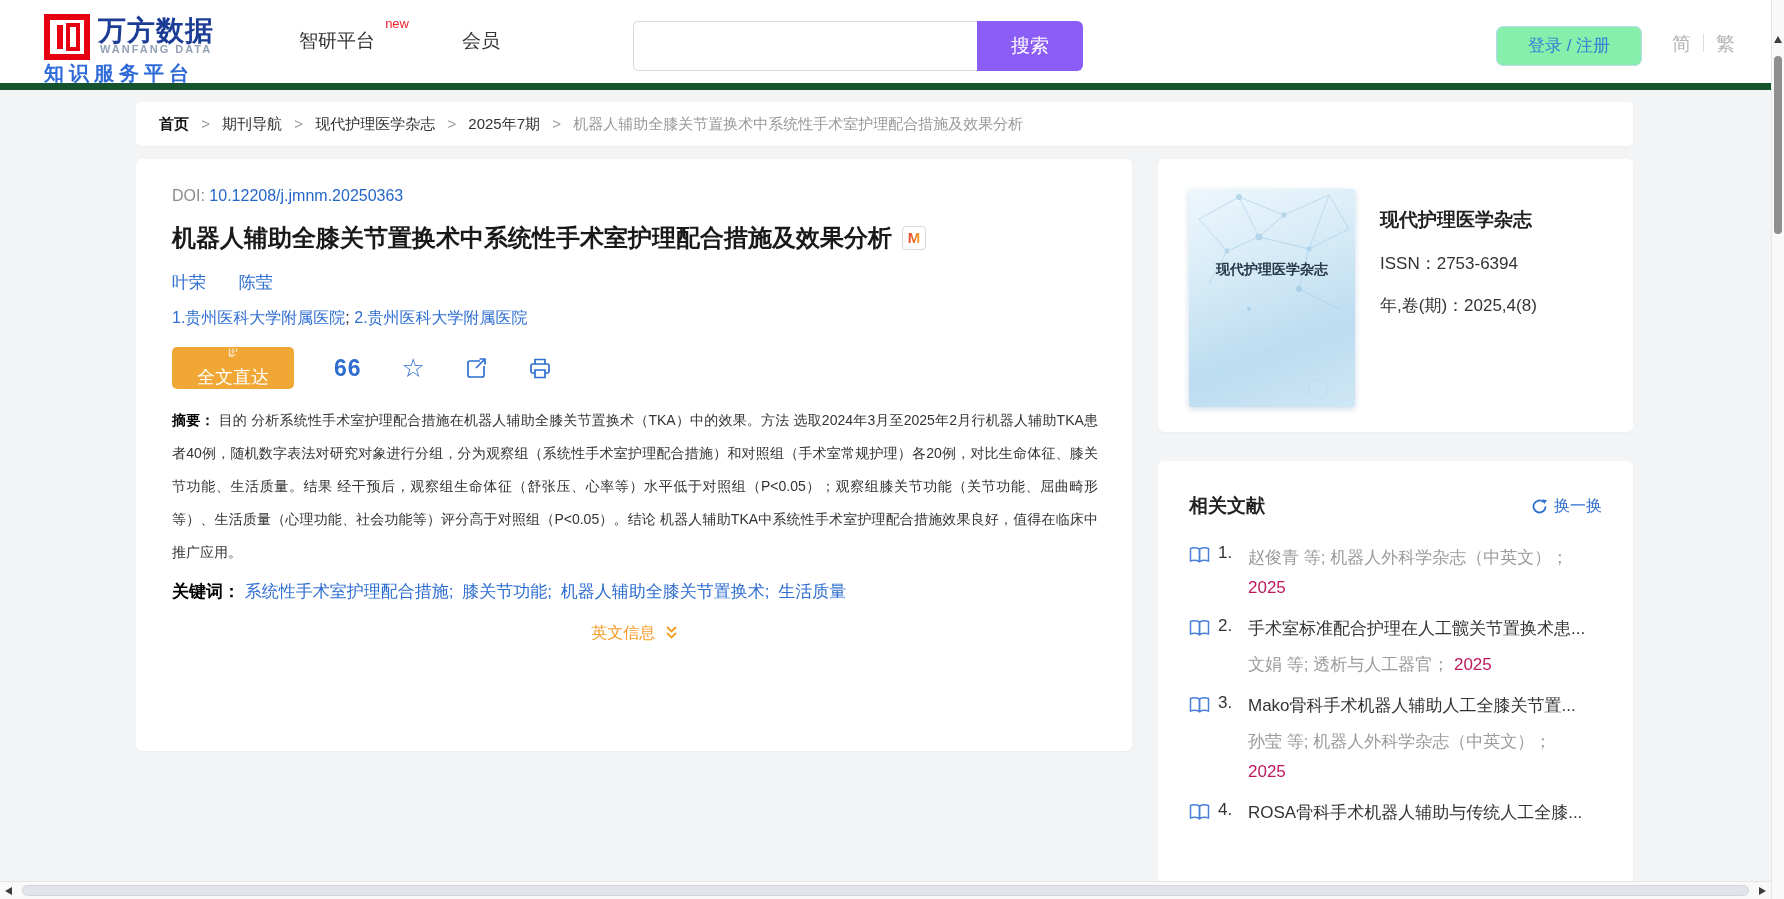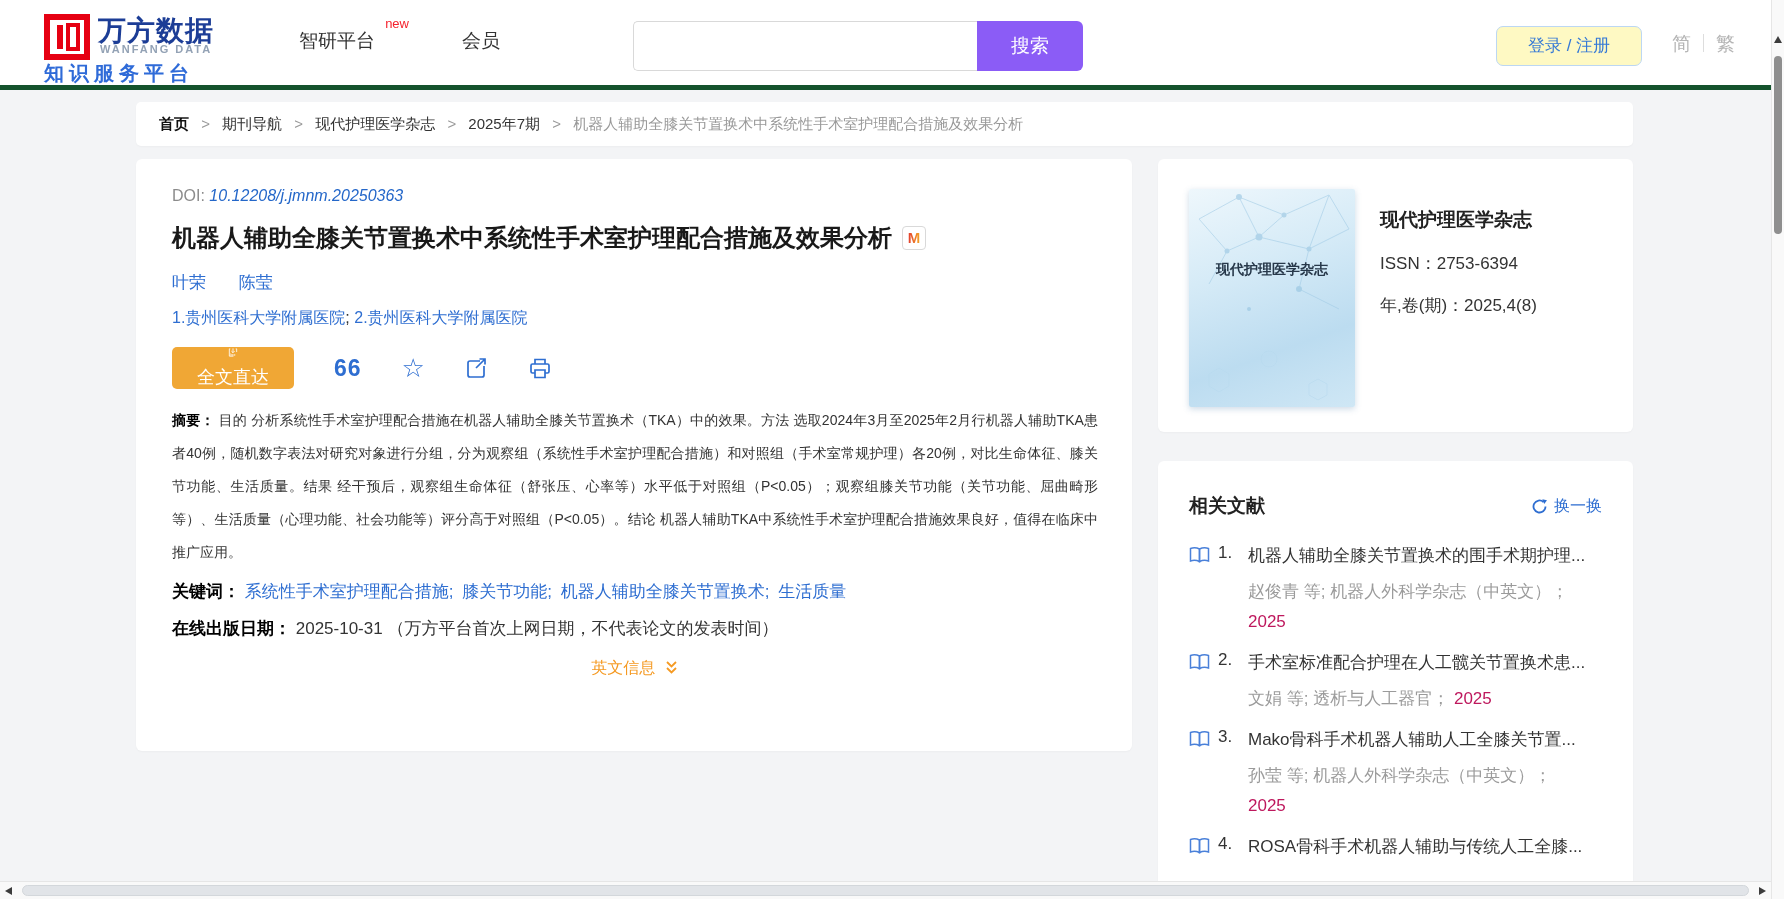--- a/index.html
+++ b/index.html
@@ -1,49 +1,49 @@
 <!DOCTYPE html>
 <html><head>
 <meta charset="utf-8">
 <style>
   * { margin:0; padding:0; box-sizing:border-box; }
   html,body { width:1784px; height:899px; overflow:hidden; }
   body { font-family:"Liberation Sans","DejaVu Sans",sans-serif; background:#f3f4f6; }
   .stage { position:relative; width:1784px; height:899px; overflow:hidden; background:#f3f4f6; }
 
   
-  .header { position:absolute; left:0; top:0; width:1771px; height:90px; background:#fff; border-bottom:5px solid #14532d; }
+  .header { position:absolute; left:0; top:0; width:1771px; height:90px; background:#fff; border-bottom:7px solid #14532d; }
   .logo { position:absolute; left:44px; top:12px; width:230px; cursor:pointer; }
   .logo-icon { position:absolute; left:0; top:2px; }
   .logo-cn { position:absolute; left:54px; top:0; font-size:28px; font-weight:800; color:#1c3d96; letter-spacing:1px; }
   .logo-en { position:absolute; left:56px; top:31px; font-size:11px; font-weight:700; color:#93a2b5; letter-spacing:2px; }
   .logo-sub { position:absolute; left:0px; top:48px; font-size:20px; font-weight:700; color:#2f6bd8; letter-spacing:5px; }
   .nav-item { position:absolute; top:28px; font-size:19px; color:#333; cursor:pointer; }
   .nav-zhiyan { left:299px; }
   .nav-member { left:462px; }
   .nav-badge { position:absolute; top:-12px; right:-34px; font-size:13px; color:#f5222d; }
   .search-wrap { position:absolute; left:633px; top:21px; height:50px; }
   .search-input { position:absolute; left:0; top:0; width:344px; height:50px; border:1px solid #d9d9d9; border-right:none; border-radius:5px 0 0 5px; background:#fff; font-size:16px; padding:0 12px; outline:none; color:#333; }
   .search-btn { position:absolute; left:344px; top:0; width:106px; height:50px; background:#8b5cf6; color:#fff; font-size:19px; border:none; border-radius:0 6px 6px 0; cursor:pointer; font-family:inherit; }
-  .login-btn { position:absolute; left:1496px; top:26px; width:146px; height:40px; background:#fef9c3; border:1px solid #bcd7f3; border-radius:7px; color:#3579d6; font-size:17px; text-align:center; line-height:38px; cursor:pointer; }
+  .login-btn { position:absolute; left:1496px; top:26px; width:146px; height:40px; background:#86efac; border:1px solid #bcd7f3; border-radius:7px; color:#3579d6; font-size:17px; text-align:center; line-height:38px; cursor:pointer; }
   .lang { position:absolute; left:1672px; top:31px; font-size:19px; color:#b5b5b5; }
   .lang span { cursor:pointer; }
   .lang .sep { display:inline-block; width:1px; height:18px; background:#ddd; margin:0 12px; vertical-align:-2px; cursor:default; }
 
   
   .breadcrumb { position:absolute; left:136px; top:102px; width:1497px; height:44px; background:#fff; border-radius:5px; font-size:15px; line-height:44px; padding-left:23px; white-space:nowrap; overflow:hidden; box-shadow:0 1px 2px rgba(0,0,0,.03); }
   .breadcrumb .bc-home { font-weight:700; color:#111; cursor:pointer; }
   .breadcrumb .bc-link { color:#333; cursor:pointer; }
   .breadcrumb .bc-sep { color:#999; margin:0 8px; }
   .breadcrumb .bc-current { color:#999; }
 
   
   .article-card { position:absolute; left:136px; top:159px; width:996px; height:592px; background:#fff; border-radius:6px; padding:28px 34px 0 36px; box-shadow:0 1px 2px rgba(0,0,0,.03); }
   .doi-row { font-size:16px; color:#8b8b8b; height:22px; }
-  .doi-row a { color:#2467c9; text-decoration:none; cursor:pointer;font-style:italic; }
+  .doi-row a { color:#2467c9; text-decoration:none; cursor:pointer; }
   .art-title { margin-top:12px; font-size:24px; font-weight:700; color:#191919; line-height:34px; }
   .m-badge { display:inline-flex; align-items:center; justify-content:center; width:24px; height:24px; border:1px solid #d9d9d9; border-radius:4px; vertical-align:3px; margin-left:10px; background:#fff; }
   .m-badge b { font-size:15px; font-weight:800; background:linear-gradient(90deg,#e23a2e,#f5a623); -webkit-background-clip:text; background-clip:text; color:#e8632c; -webkit-text-fill-color:transparent; }
   .authors-row { margin-top:16px; height:24px; font-size:17px; }
   .authors-row a { color:#2e6ed1; text-decoration:none; margin-right:28px; cursor:pointer; }
   .affil-row { margin-top:13px; height:22px; font-size:16px; color:#333; }
   .affil-row a { color:#2e6ed1; text-decoration:none; cursor:pointer; }
   .actions-row { margin-top:16px; height:44px; display:flex; align-items:center; }
   .fulltext-btn { width:122px; height:42px; background:#f0a735; border:none; border-radius:5px; color:#fff; font-size:18px; display:flex; align-items:center; justify-content:center; gap:7px; cursor:pointer; font-family:inherit;flex-direction:column; }
   .act-icon { margin-left:40px; display:inline-flex; align-items:center; cursor:pointer; }
@@ -197,25 +197,20 @@
     </div>
 
     <div class="kw-row">
       <b>关键词：</b>
       <a>系统性手术室护理配合措施</a><span class="kw-sep">;</span>
       <a>膝关节功能</a><span class="kw-sep">;</span>
       <a>机器人辅助全膝关节置换术</a><span class="kw-sep">;</span>
       <a>生活质量</a>
     </div>
 
-    <div class="date-row">
-      <b>在线出版日期：</b>
-      <span>2025-10-31</span>
-      <span>（万方平台首次上网日期，不代表论文的发表时间）</span>
-    </div>
 
     <div class="en-toggle">
       <span>英文信息</span>
       <svg width="15" height="16" viewBox="0 0 15 16">
         <polyline points="3,2 7.5,6.5 12,2" fill="none" stroke="#f59a23" stroke-width="1.8"></polyline>
         <polyline points="3,8 7.5,12.5 12,8" fill="none" stroke="#f59a23" stroke-width="1.8"></polyline>
       </svg>
     </div>
   </div>
 
@@ -267,21 +262,20 @@
     </div>
 
     <div class="rel-list">
 
       <div class="rel-item">
         <svg class="rel-book" width="21" height="18" viewBox="0 0 21 18">
           <path d="M1.5 2.5 Q6 0.8 10.5 3 L10.5 15.5 Q6 13.5 1.5 15 Z" fill="none" stroke="#4a80d9" stroke-width="1.5"></path>
           <path d="M19.5 2.5 Q15 0.8 10.5 3 L10.5 15.5 Q15 13.5 19.5 15 Z" fill="none" stroke="#4a80d9" stroke-width="1.5"></path>
         </svg>
         <span class="rel-num">1.</span>
-        <div class="rel-item-title">机器人辅助全膝关节置换术的围手术期护理...</div>
         <div class="rel-meta">
           <span>赵俊青 等;</span>
           <span>机器人外科学杂志（中英文）；</span>
           <span class="year">2025</span>
         </div>
       </div>
 
       <div class="rel-item">
         <svg class="rel-book" width="21" height="18" viewBox="0 0 21 18">
           <path d="M1.5 2.5 Q6 0.8 10.5 3 L10.5 15.5 Q6 13.5 1.5 15 Z" fill="none" stroke="#4a80d9" stroke-width="1.5"></path>

